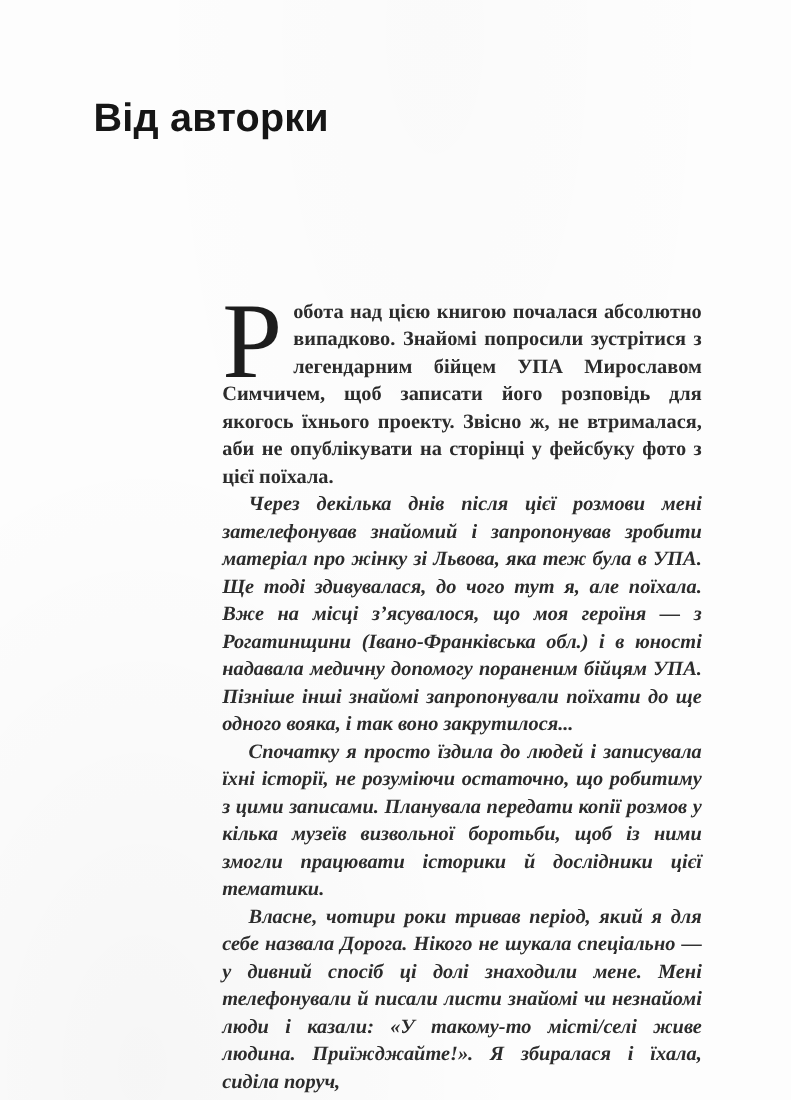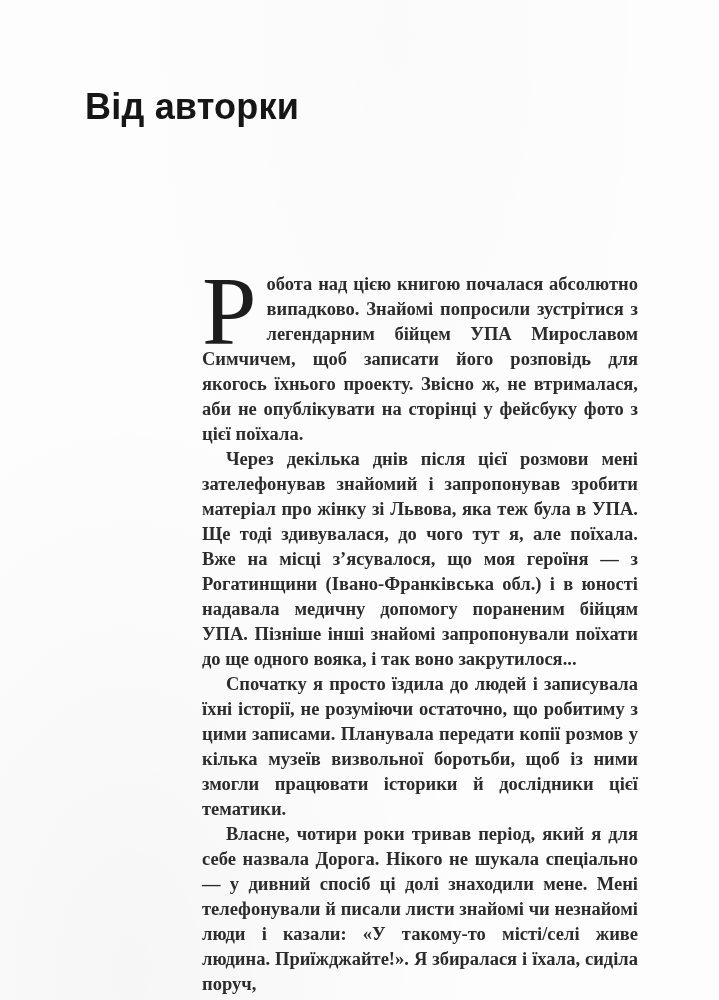--- a/index.html
+++ b/index.html
@@ -49,20 +49,21 @@
     color: #2c2c2c;
     -webkit-hyphens: auto;
     hyphens: auto;
   }
   .para {
     margin: 0;
     padding: 0;
   }
   .para.indent {
     text-indent: 24px;
+    font-style: italic;
   }
   .dropcap {
     float: left;
     font-family: "Liberation Serif", "DejaVu Serif", serif;
     font-weight: 400;
     font-size: 98px;
     line-height: 0.78;
     height: 74px;
     padding-right: 10px;
     margin-top: 1px;

